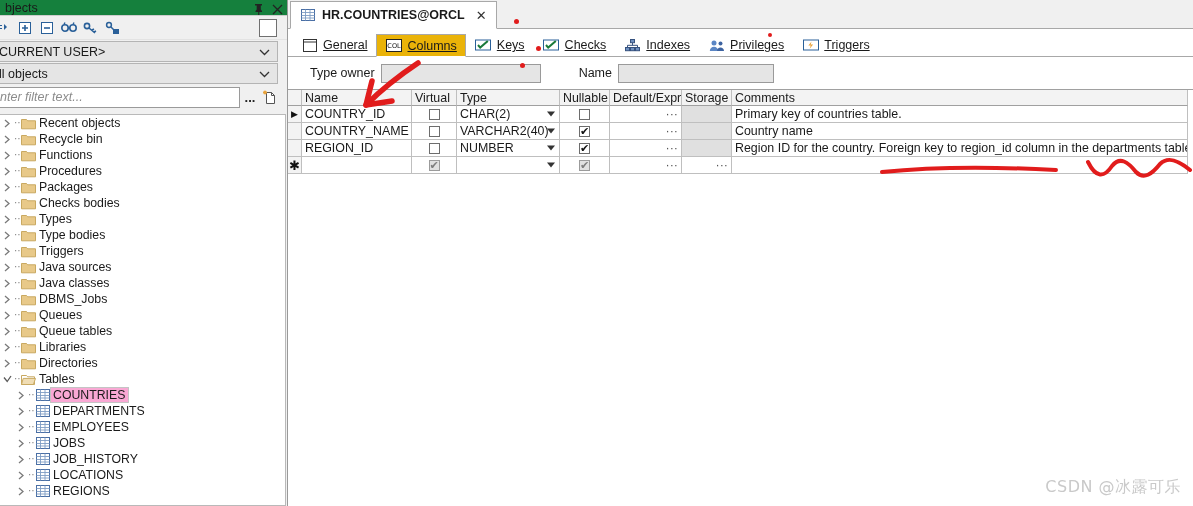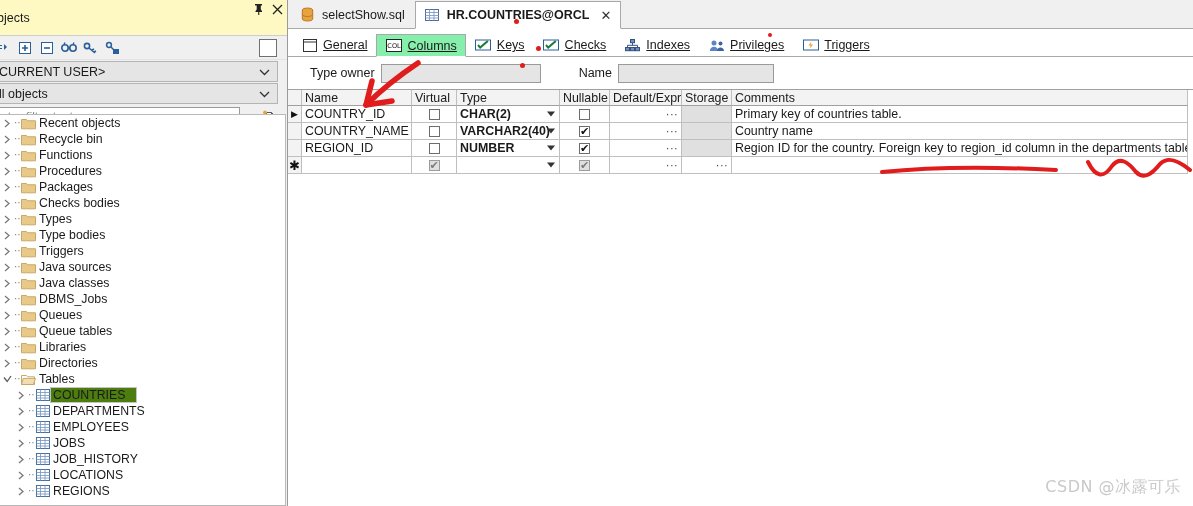--- a/index.html
+++ b/index.html
@@ -16,25 +16,25 @@
 
   
   #sidebar {
     position: relative;
     width: 288px; height: 506px;
     background: #f0f0f0;
     border-right: 1px solid #9a9a9a;
     overflow: hidden;
   }
   .panel-title-bar {
-    height: 36px;
-    background: #fef9c3;
+    height: 16px;
+    background: #15803d;
     border-bottom: 1px solid #cdcdcd;
     display: flex; align-items: center;
-    padding-left: 0px;
+    padding-left: 8px;
     position: relative;
   }
   .panel-title {
     font-size: 12.5px;
     color: #1a1a1a;
     margin-left: -3px;
     white-space: nowrap;
   }
   .panel-title-actions {
     position: absolute; right: 4px; top: 0;
@@ -130,23 +130,23 @@
   .twisty {
     width: 14px; height: 16px;
     display: flex; align-items: center; justify-content: center;
     flex: 0 0 14px;
   }
   .twisty svg { display:block; }
   .dots { width: 6px; color: #7a7a7a; font-size: 10px; line-height: 1; }
   .node-icon { width: 17px; height: 16px; display:flex; align-items:center; justify-content:center; flex: 0 0 17px;}
   .node-label { padding-left: 2px; color: #1a1a1a; }
   .tree-item.selected .node-label {
-    background: #4d7c0f;
+    background: #f9a8d4;
     outline: 1px solid #c4c4c4;
-    padding-left: 2px; padding-right: 11px;
+    padding-left: 2px; padding-right: 3px;
   }
 
   
   #main { position: relative; width: 905px; height: 506px; background:#ffffff; }
 
   .tabstrip {
     height: 29px; background: #f0f0f0;
     display: flex; align-items: flex-end;
     border-bottom: 1px solid #a8a8a8;
     padding-left: 2px;
@@ -181,21 +181,21 @@
   }
   .stab {
     height: 23px; display: flex; align-items: center;
     gap: 5px; padding: 0 8px;
     font-size: 12.5px; color: #1a1a1a;
     border: 1px solid transparent;
     border-bottom: none;
     white-space: nowrap;
   }
   .stab.active {
-    background: #86efac;
+    background: #eab308;
     border: 1px solid #a8a8a8;
     border-bottom: 1px solid #ffffff;
     margin-bottom: -1px;
   }
 
   .form-row {
     height: 32px;
     display: flex; align-items: center;
     padding-left: 22px;
     background: #fff;
@@ -222,21 +222,21 @@
   }
   .ghead .gcell {
     background: #f3f3f3;
     border-bottom: 1px solid #a0a0a0;
     font-weight: normal;
   }
   .ghead { height: 17px; border-top: 1px solid #a0a0a0; }
   .c-sel { width: 14px; justify-content: center; padding: 0; background:#f3f3f3;}
   .c-name { width: 110px; }
   .c-virtual { width: 45px; justify-content: center; }
-  .c-type { width: 103px; position: relative; font-weight: bold; }
+  .c-type { width: 103px; position: relative; }
   .c-nullable { width: 50px; justify-content: center; }
   .c-default { width: 72px; justify-content: flex-end; color: #555; }
   .c-storage { width: 50px; justify-content: flex-end; color: #555; }
   .c-comments { width: 456px; }
 
   .chk {
     width: 11px; height: 11px;
     border: 1px solid #6d6d6d;
     background: #fff;
     display: flex; align-items: center; justify-content: center;
@@ -707,30 +707,20 @@
             </span>
             <span class="node-label">REGIONS</span>
           </div>
         </div>
     </div>
   </div>
 
   <div id="main">
 
     <div class="tabstrip" id="editor-tabstrip">
-        <div class="etab">
-          <span class="node-icon">
-            <svg width="15" height="15" viewBox="0 0 15 15">
-              <ellipse cx="7.5" cy="3" rx="5.2" ry="2" fill="#e8a33d" stroke="#b9772a"></ellipse>
-              <path d="M2.3 3v9c0 1.1 2.3 2 5.2 2s5.2-.9 5.2-2V3" fill="#e8a33d" stroke="#b9772a"></path>
-              <path d="M2.3 7.5c0 1.1 2.3 2 5.2 2s5.2-.9 5.2-2" fill="none" stroke="#b9772a"></path>
-            </svg>
-          </span>
-          <span>selectShow.sql</span>
-        </div>
         <div class="etab active">
           <span class="node-icon">
             <svg width="14" height="12" viewBox="0 0 14 12">
               <rect x="0.5" y="0.5" width="13" height="11" fill="#fff" stroke="#4a6fa5"></rect>
               <path d="M0.5 3.5h13M0.5 6.5h13M0.5 9h13M4.5 0.5v11M9 0.5v11" stroke="#7f9dc4" stroke-width="0.9"></path>
             </svg>
           </span>
           <span>HR.COUNTRIES@ORCL</span>
           <span class="x">✕</span>
         </div>

